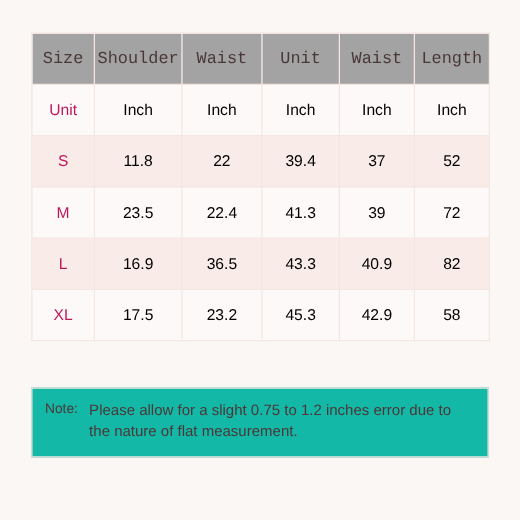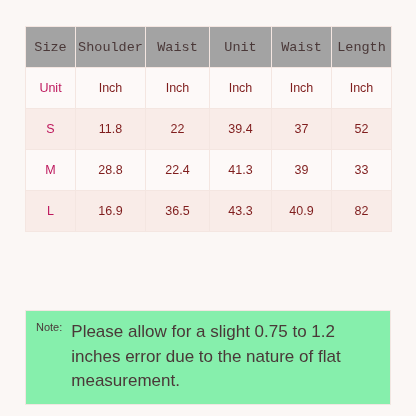--- a/index.html
+++ b/index.html
@@ -58,21 +58,21 @@
   }
 
   tbody tr.row-light {
     background: #fdf9f8;
   }
   tbody tr.row-tint {
     background: #f9ece8;
   }
 
   tbody td {
-    color: #7f1d1d;
+    color: #000000;
     font-size: 12.5px;
   }
 
   tbody td.size-col {
     color: #be185d;
   }
 
   
   col.c-size    { width: 50px; }
   col.c-shoulder{ width: 70px; }
@@ -81,40 +81,40 @@
   col.c-waist   { width: 60px; }
   col.c-length  { width: 60px; }
 
   .note-box {
     position: absolute;
     left: 25px;
     top: 310px;
     width: 366px;
     box-sizing: border-box;
     border: 1px solid #f2e6e2;
-    background: #86efac;
+    background: #14b8a6;
     padding: 9px 22px 10px 10px;
   }
 
   .note-row {
     display: flex;
     align-items: flex-start;
   }
 
   .note-label {
     color: #4a3838;
     font-size: 11px;
     flex: 0 0 auto;
     padding-right: 9px;
     line-height: 1.45;
   }
 
   .note-text {
     color: #4a3838;
-    font-size: 17px;
+    font-size: 12px;
     line-height: 1.45;
     flex: 1 1 auto;
   }
 </style>
 </head>
 <body>
 
 <div class="page">
 
   <div class="chart-wrap">
@@ -152,36 +152,44 @@
           <td class="size-col">S</td>
           <td>11.8</td>
           <td>22</td>
           <td>39.4</td>
           <td>37</td>
           <td>52</td>
         </tr>
 
         <tr class="row-light">
           <td class="size-col">M</td>
-          <td>28.8</td>
+          <td>23.5</td>
           <td>22.4</td>
           <td>41.3</td>
           <td>39</td>
-          <td>33</td>
+          <td>72</td>
         </tr>
 
         <tr class="row-tint">
           <td class="size-col">L</td>
           <td>16.9</td>
           <td>36.5</td>
           <td>43.3</td>
           <td>40.9</td>
           <td>82</td>
         </tr>
 
+        <tr class="row-light">
+          <td class="size-col">XL</td>
+          <td>17.5</td>
+          <td>23.2</td>
+          <td>45.3</td>
+          <td>42.9</td>
+          <td>58</td>
+        </tr>
 
 
       </tbody>
     </table>
   </div>
 
   <div class="note-box">
     <div class="note-row">
       <div class="note-label">Note:</div>
       <div class="note-text">Please allow for a slight 0.75 to 1.2 inches error due to the nature of flat measurement.</div>

